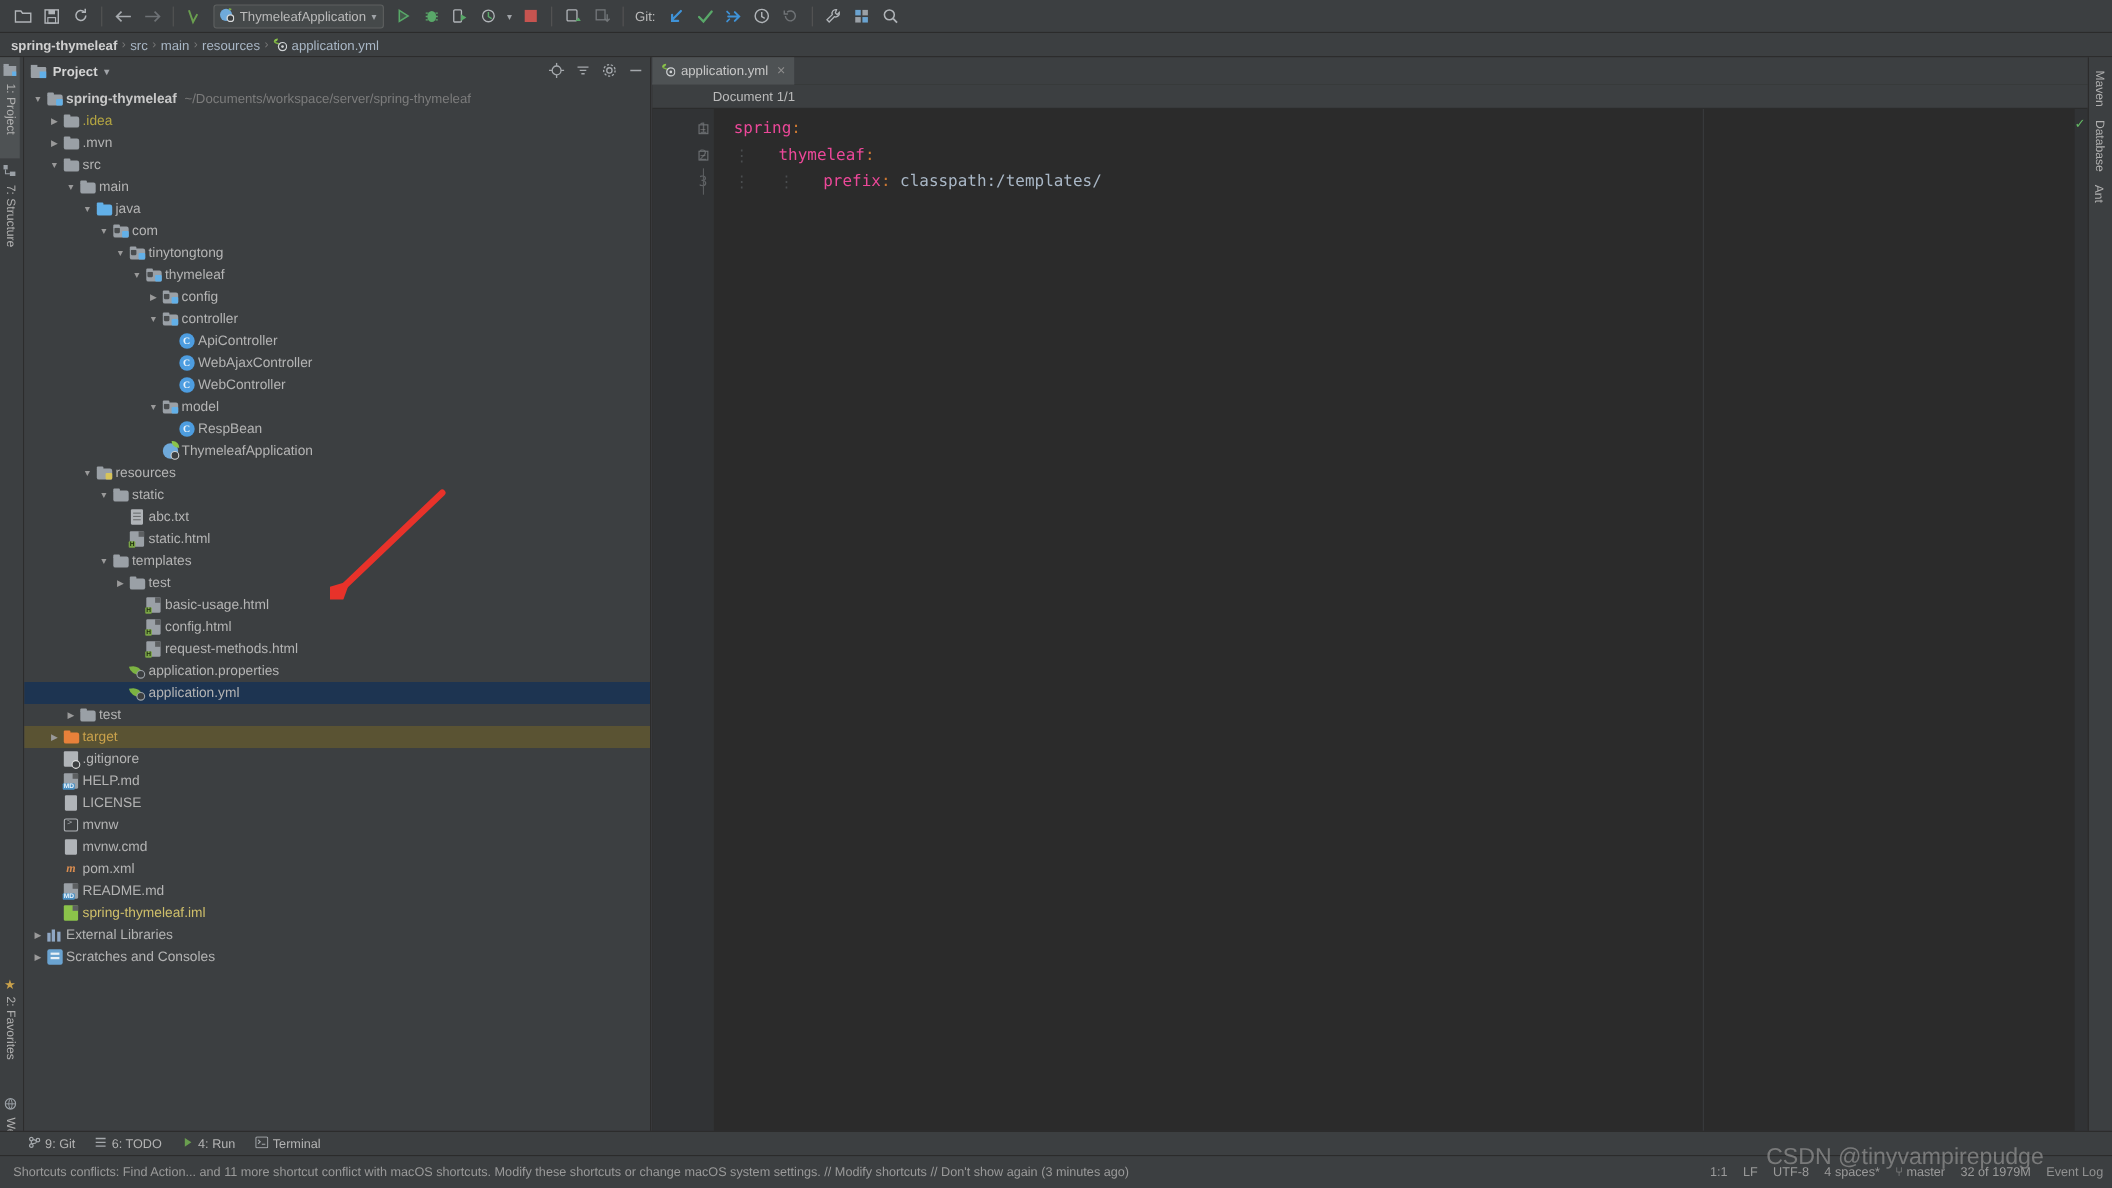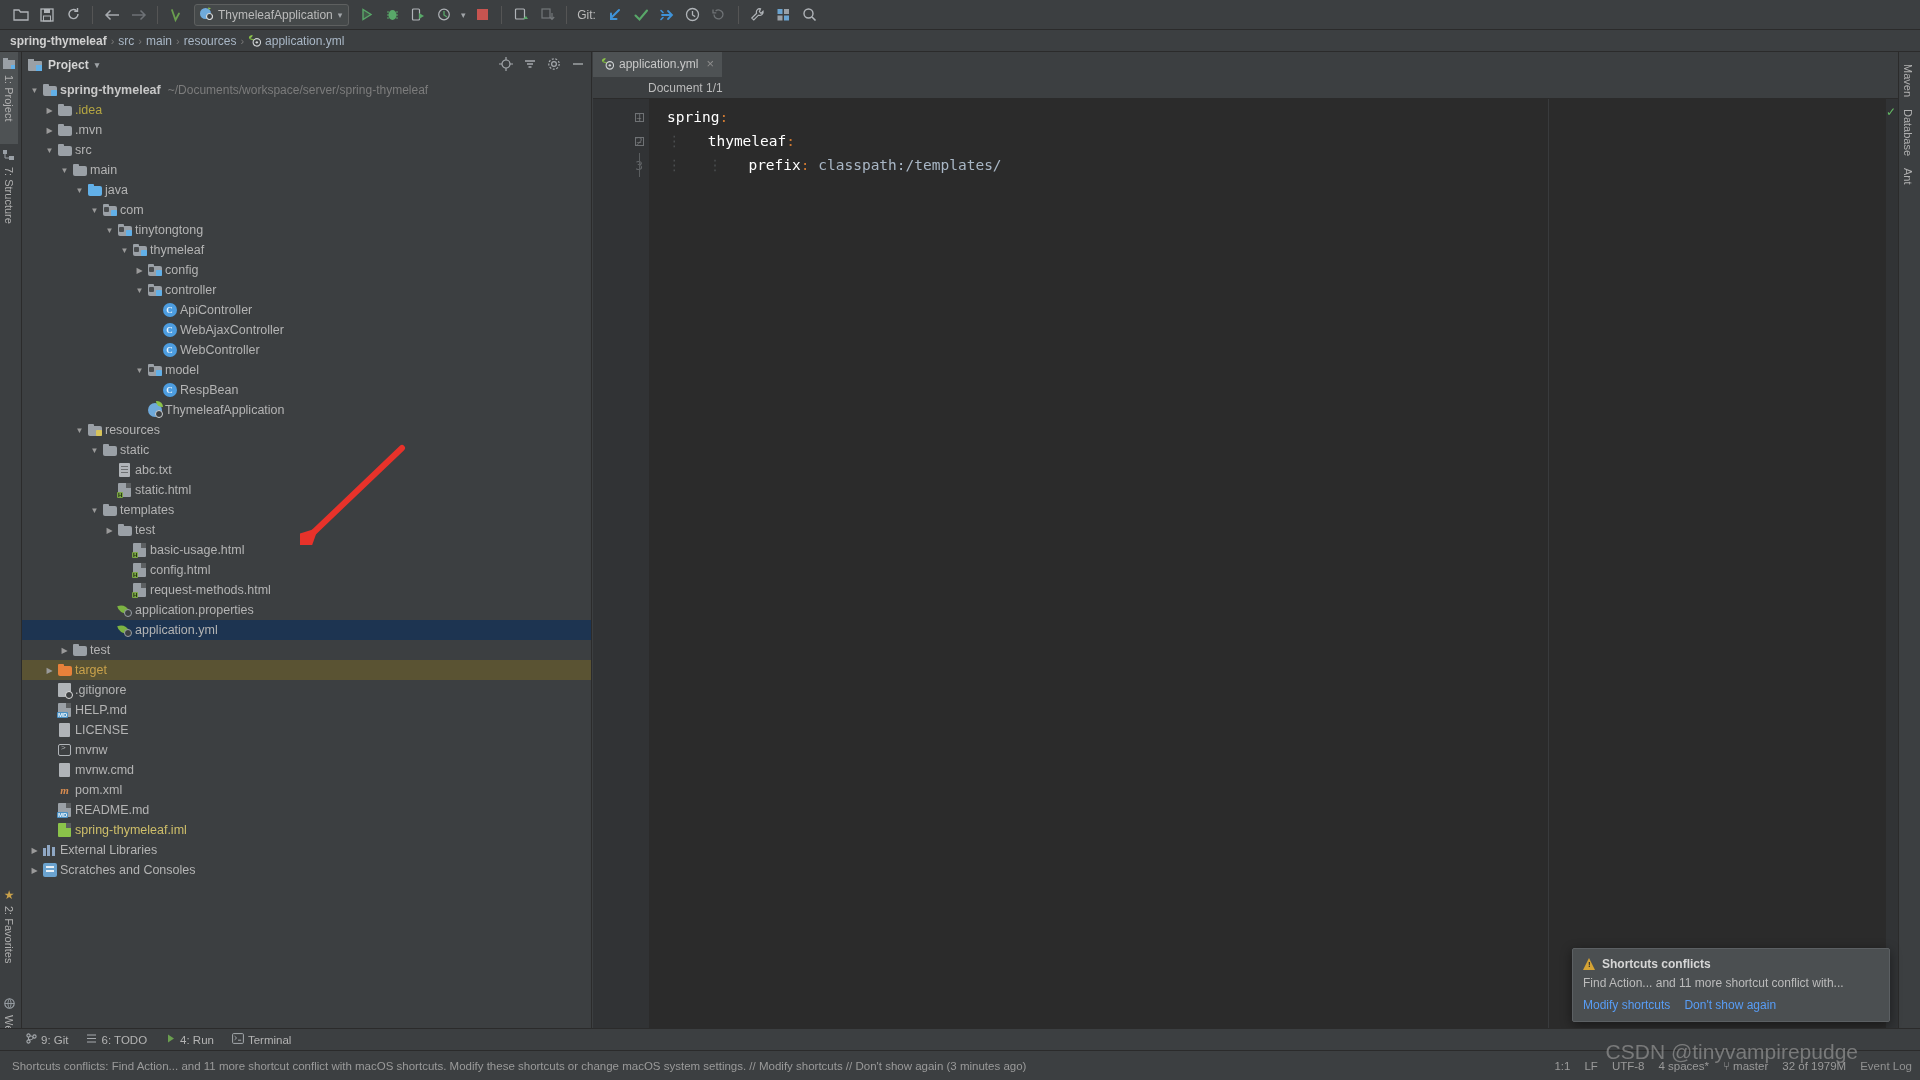--- a/index.html
+++ b/index.html
@@ -145,21 +145,21 @@
   .doc-strip { height:22px; background:#3c3f41; display:flex; align-items:center; font-size:12px; color:#bbbbbb; padding-left:55px; flex-shrink:0; border-bottom:1px solid #2b2b2b; }
   .code-wrap { flex:1; display:flex; position:relative; overflow:hidden; }
   .gutter { width:56px; background:#313335; flex-shrink:0; position:relative; padding-top:6px; }
   .gline { height:24px; display:flex; align-items:center; justify-content:flex-end; padding-right:6px; font-family:"DejaVu Sans Mono", monospace; font-size:13px; color:#606366; }
   .fold-col { position:absolute; right:4px; top:6px; width:12px; }
   .fold { height:24px; display:flex; align-items:center; justify-content:center; }
   .fold .fsq { width:9px; height:9px; border:1px solid #6f7275; color:#888; font-size:8px; line-height:7px; text-align:center; }
   .fold .fbar { width:1px; height:24px; background:#5a5d5f; }
   .code { flex:1; padding-top:6px; font-family:"DejaVu Sans Mono", monospace; font-size:14.5px; position:relative; }
   .cline { height:24px; display:flex; align-items:center; padding-left:18px; white-space:pre; }
-  .k-key { color:#ffffff; }
+  .k-key { color:#ec4899; }
   .k-punc { color:#cc7832; }
   .k-val { color:#a9b7c6; }
   .indent-guide { color:#4a4d4f; }
   .right-margin { position:absolute; top:0; bottom:0; left:899px; width:1px; background:#393b3d; }
   .err-stripe { position:absolute; right:0; top:0; bottom:0; width:12px; background:#313335; }
   .ok-mark { position:absolute; right:2px; top:6px; color:#63b763; font-size:12px; }
 
   
   .notif {
     position:absolute; right:30px; bottom:58px; width:318px;
@@ -852,31 +852,20 @@
 
   <svg class="annot-arrow" viewBox="0 0 110 105">
     <defs>
       <marker id="ah" markerWidth="7" markerHeight="7" refX="1" refY="3.5" orient="auto">
         <path d="M7,0 L7,7 L0,3.5 z" fill="#e8322a"></path>
       </marker>
     </defs>
     <path d="M102 8 L14 92" stroke="#e8322a" stroke-width="6" fill="none" marker-end="url(#ah)" stroke-linecap="round"></path>
   </svg>
 
-  <div class="notif">
-    <div class="notif-head">
-      <span class="warn-ico"></span>
-      <span>Shortcuts conflicts</span>
-    </div>
-    <div class="notif-body">Find Action... and 11 more shortcut conflict with...</div>
-    <div class="notif-links">
-      <a href="#">Modify shortcuts</a>
-      <a href="#">Don't show again</a>
-    </div>
-  </div>
 
   <div class="bottom-bar">
     <span class="bb-item">
       <span><svg width="11" height="11" viewBox="0 0 11 11">
             <circle cx="2.5" cy="2.5" r="1.6" fill="none" stroke="#a5a9ad" stroke-width="1.1"></circle>
             <circle cx="2.5" cy="8.5" r="1.6" fill="none" stroke="#a5a9ad" stroke-width="1.1"></circle>
             <circle cx="8.5" cy="3.5" r="1.6" fill="none" stroke="#a5a9ad" stroke-width="1.1"></circle>
             <path d="M2.5 4.2v2.7M4.1 3c2 0 3 .5 3 2 0 1.5-2 1.8-4.6 1.8" stroke="#a5a9ad" stroke-width="1" fill="none"></path>
           </svg></span>
       <span>9: Git</span>

